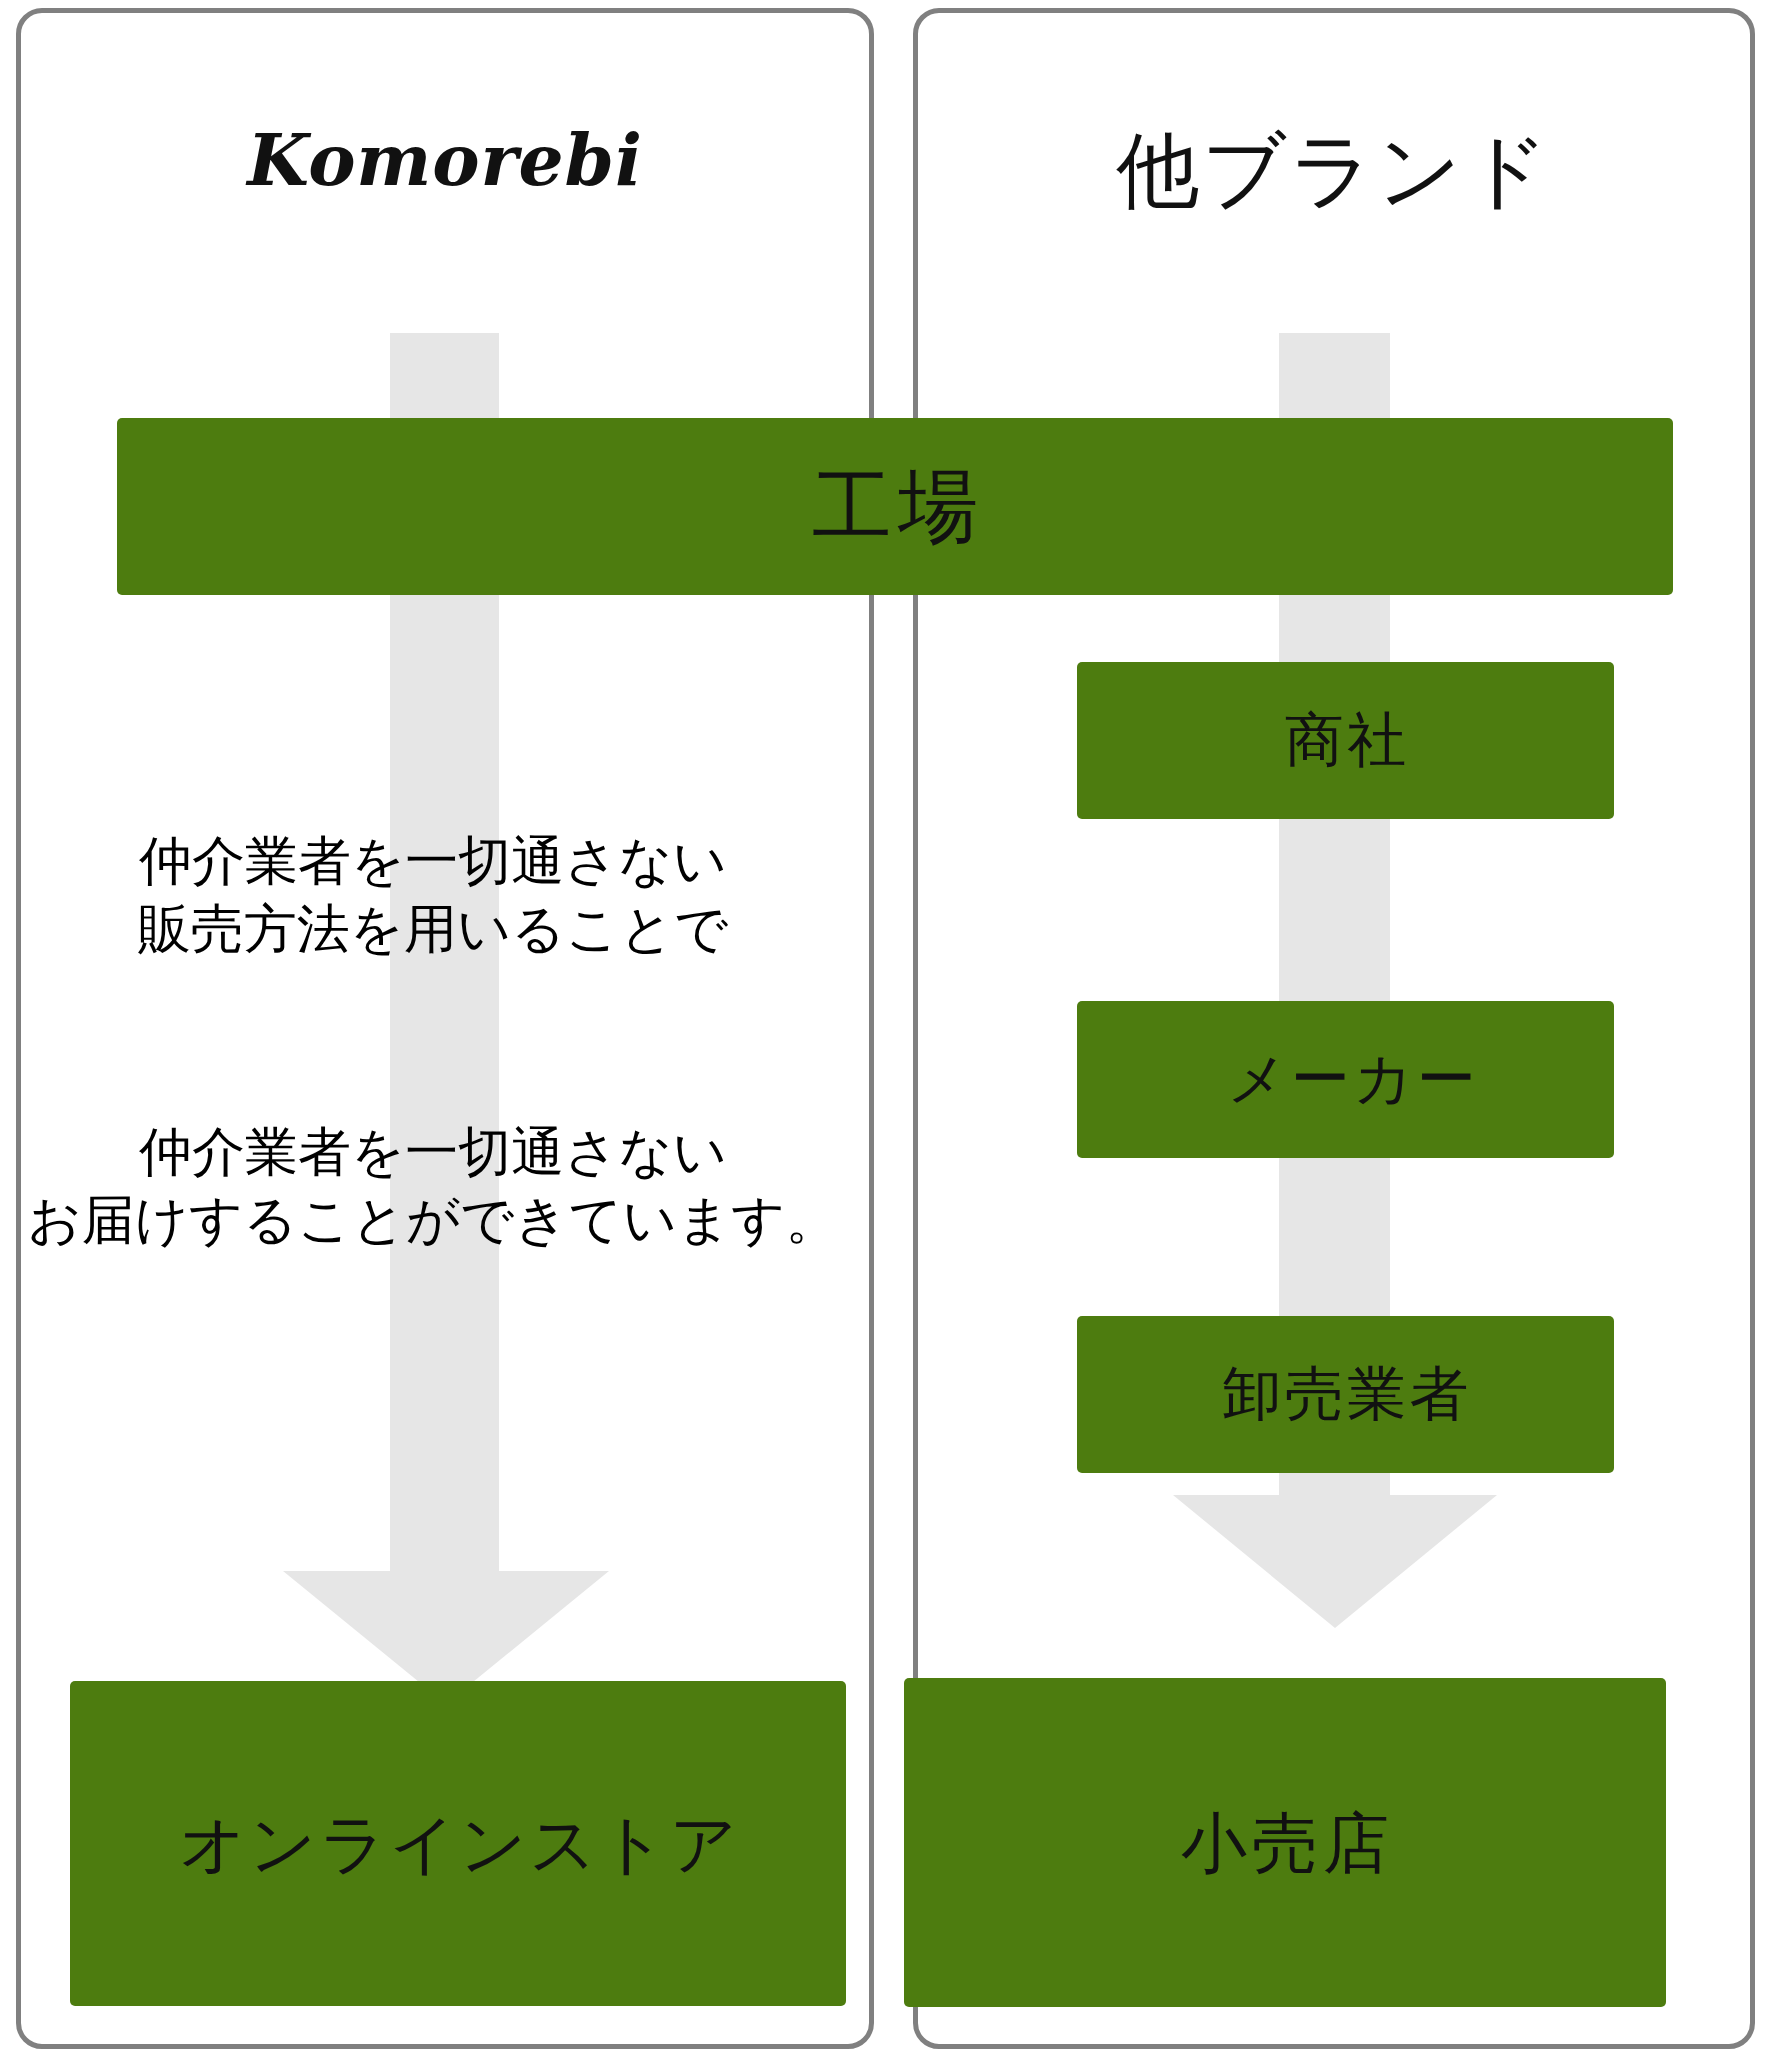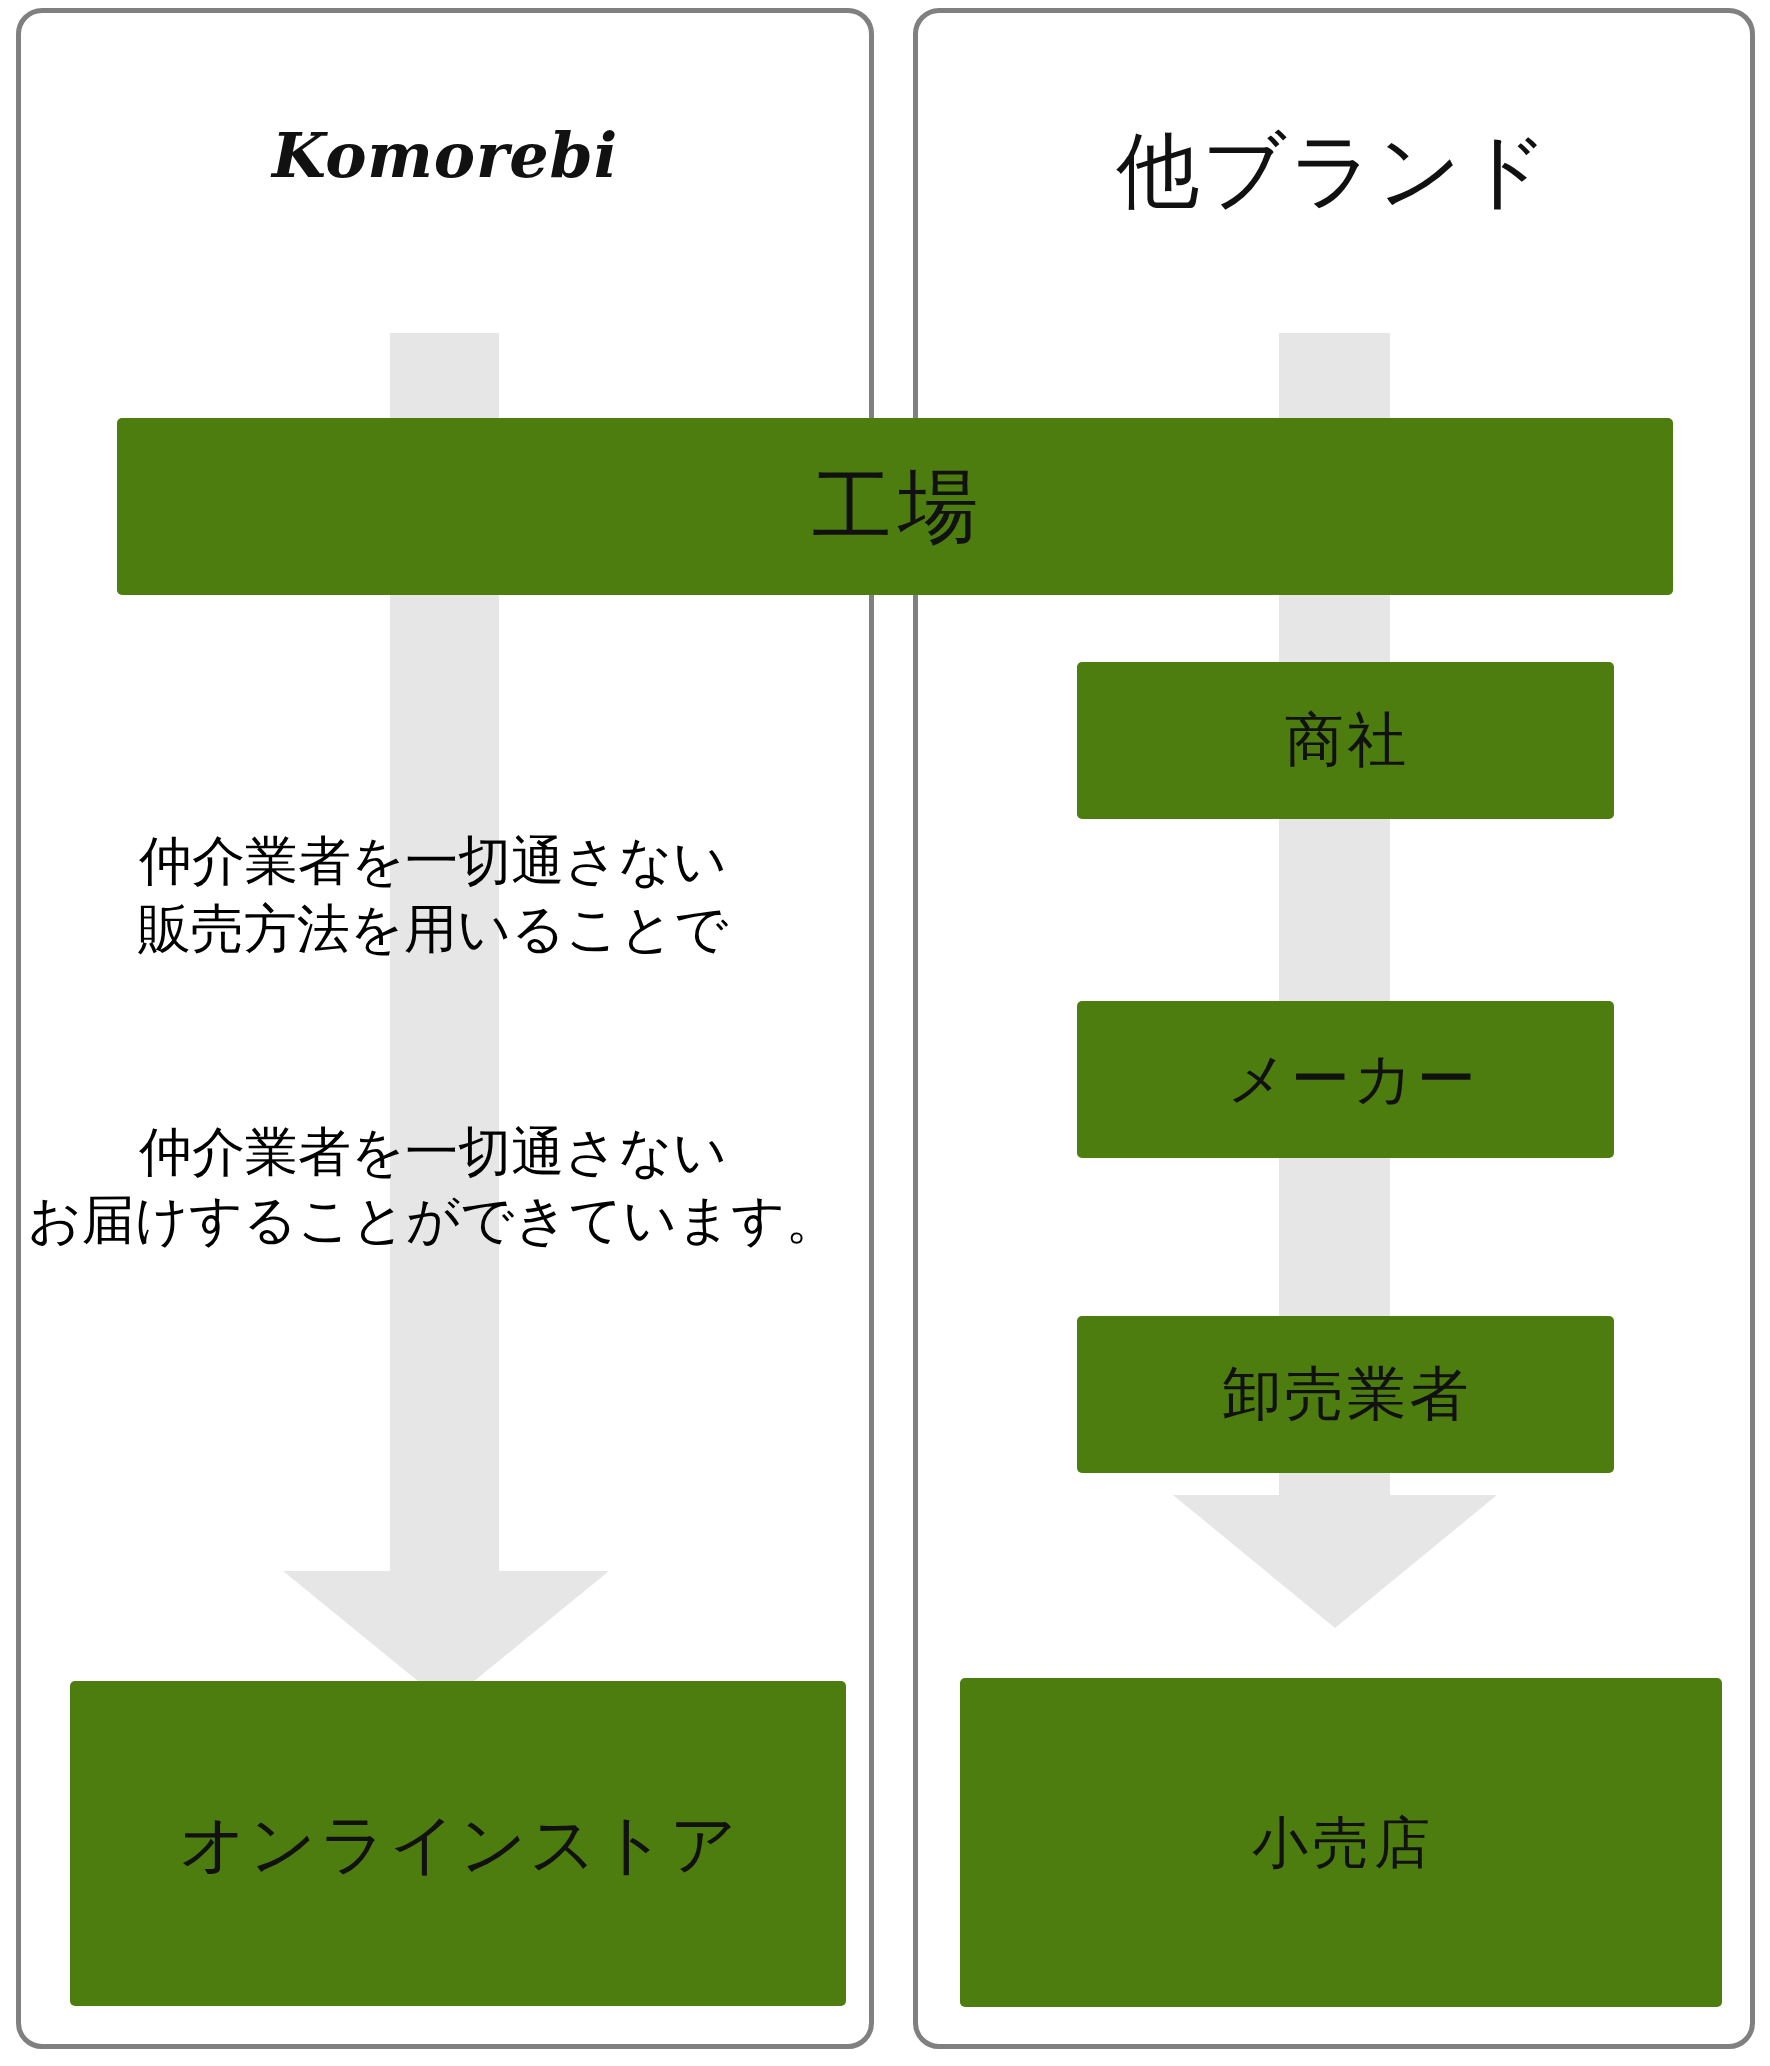--- a/index.html
+++ b/index.html
@@ -32,21 +32,21 @@
   
   .panel-title {
     position: absolute;
     text-align: center;
     color: #111111;
     white-space: nowrap;
     line-height: 1;
   }
   #title-left {
     left: 16px; top: 125px; width: 858px;
-    font-size: 62px;
+    font-size: 71px;
     font-family: "DejaVu Serif", "Liberation Serif", serif;
     font-style: italic;
     font-weight: 700;
     letter-spacing: 0.8px;
   }
   #title-right {
     left: 913px; top: 129px; width: 842px;
     font-size: 83px;
     font-weight: 400;
     letter-spacing: 2.5px;
@@ -108,22 +108,22 @@
     letter-spacing: 3.3px;
     text-indent: 3.3px;
   }
   #box-online-store {
     left: 62px; top: 1681px; width: 776px; height: 325px;
     font-size: 66px;
     letter-spacing: 2.5px;
     text-indent: 2.5px;
   }
   #box-retail {
-    left: 952px; top: 1678px; width: 762px; height: 329px;
-    font-size: 56px;
+    left: 896px; top: 1678px; width: 762px; height: 329px;
+    font-size: 66px;
     letter-spacing: 5px;
     text-indent: 5px;
   }
 
   
   .copy-block {
     position: absolute;
     text-align: center;
     color: #000000;
     line-height: 1.28;

